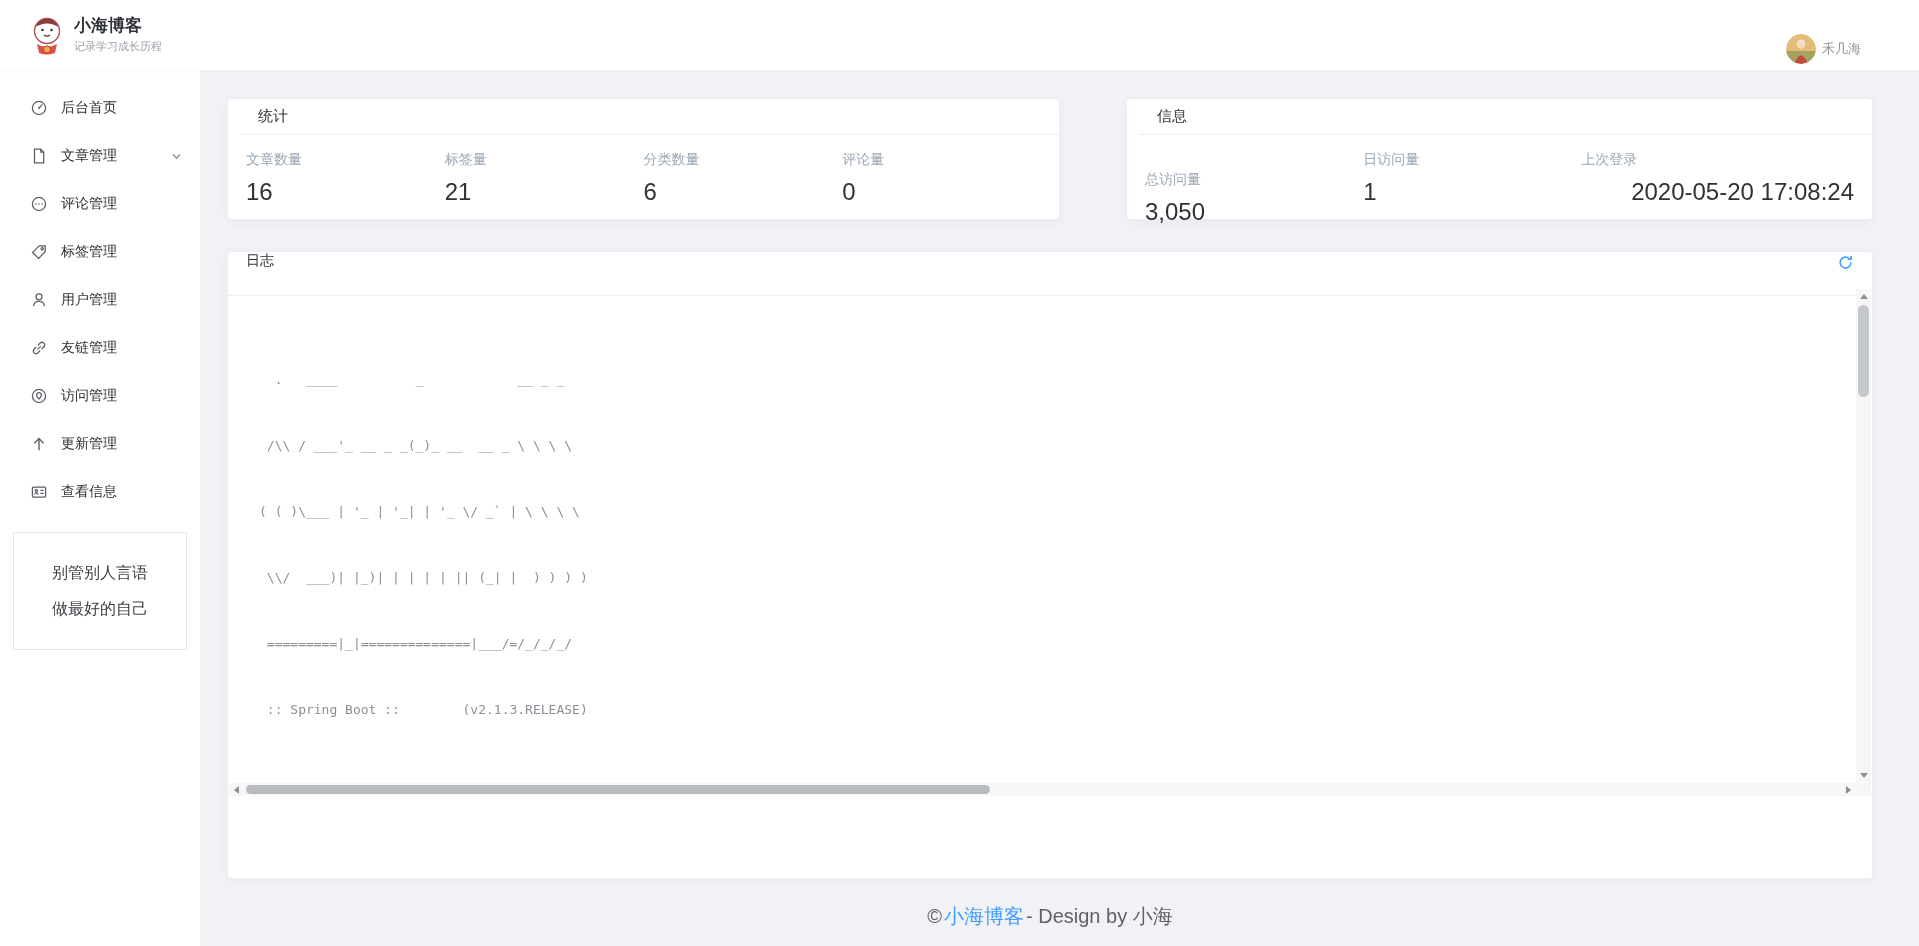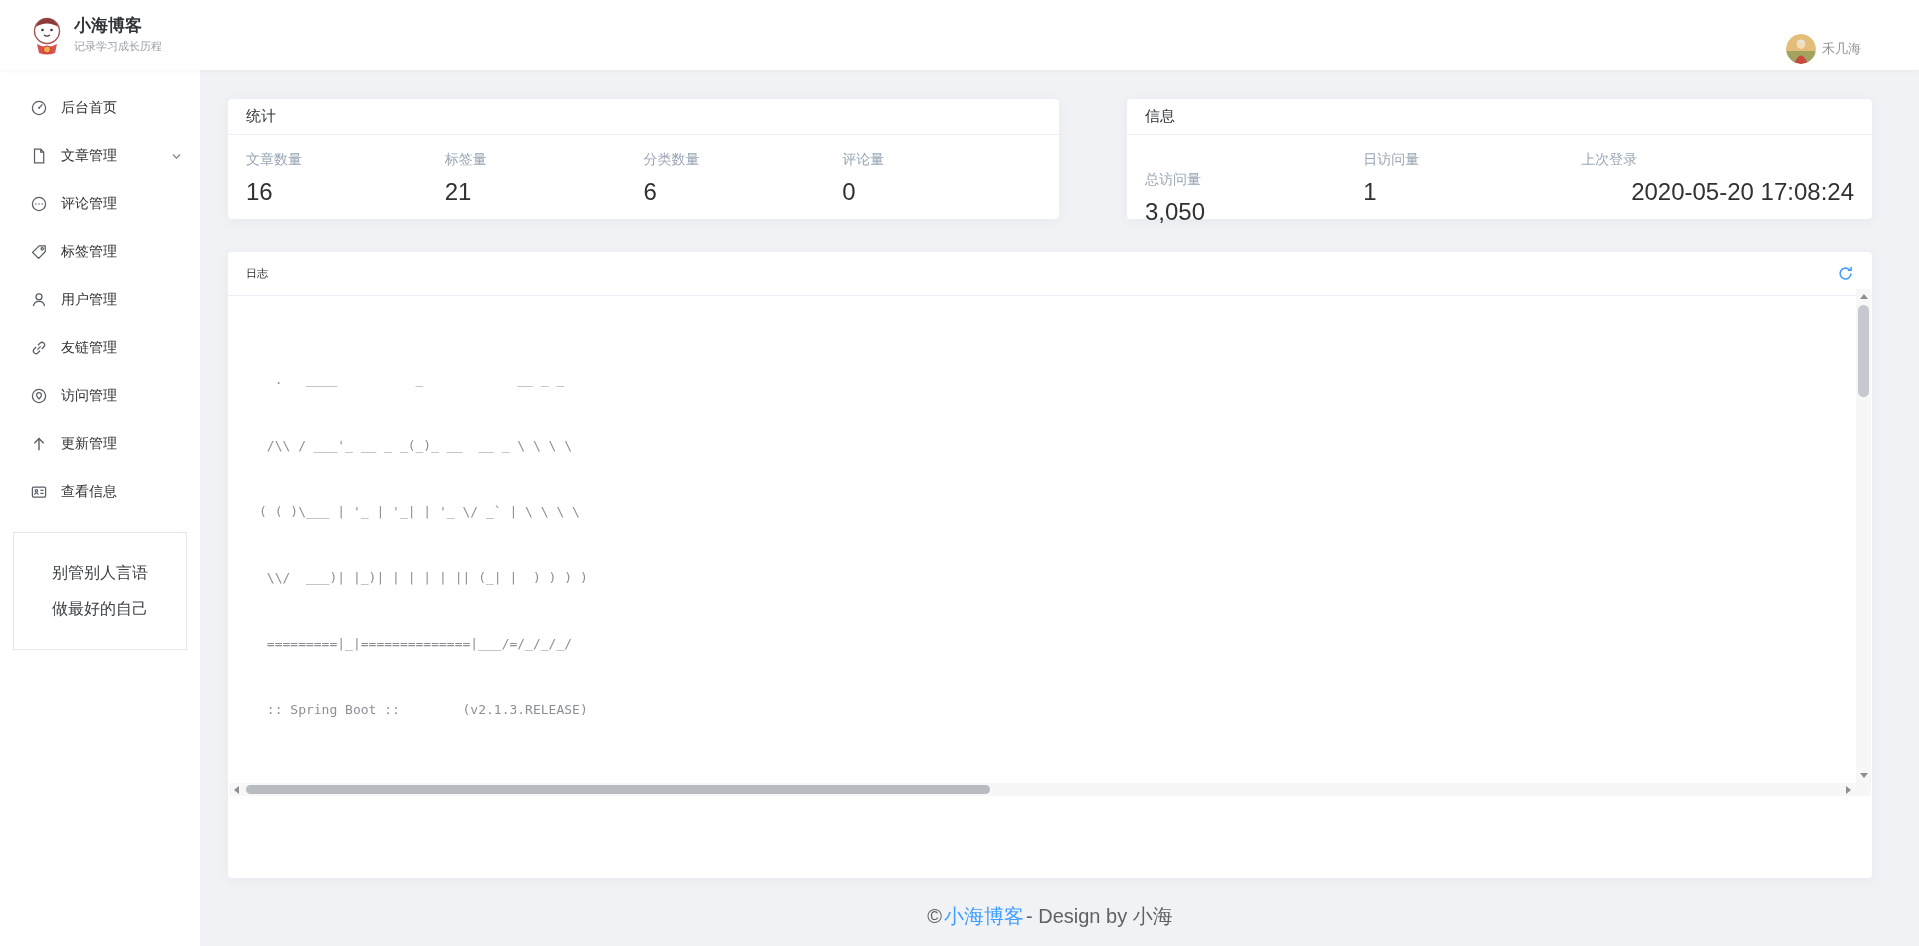--- a/index.html
+++ b/index.html
@@ -31,32 +31,32 @@
 
   .content { flex:1; padding:28px 46px 0 27px; position:relative; }
 
   
   .card { background:#fff; border:1px solid #ebeef5; border-radius:4px;
           box-shadow:0 2px 12px rgba(0,0,0,.04); }
   .cards-row { display:flex; gap:66px; }
   .stats-card { width:833px; height:122px; }
   .info-card { flex:1; height:122px; }
   .card-header { height:36px; display:flex; align-items:center; justify-content:space-between;
-                 padding:0 18px; border-bottom:1px solid #ebeef5; font-size:15px; color:#2f3338; }
+                 padding:0 18px; border-bottom:1px solid #ebeef5; font-size:15px; color:#2f3338;margin-left:12px; }
   .card-body { display:flex; padding:16px 18px 0 18px; }
   .stat-col { flex:1; }
   .info-col-1 { flex:1;margin-top:20px; } .info-col-2 { flex:1; } .info-col-3 { flex:1.25; }
   .stat-label { font-size:14px; color:#9aa6b5; margin-bottom:9px; }
   .stat-value { font-size:24px; color:#303133; }
   .align-right { text-align:right; white-space:nowrap; }
 
   
   .log-card { margin-top:31px; height:628px; position:relative; }
-  .log-header { height:44px; display:flex; align-items:center; justify-content:space-between;
-                padding:0 16px 0 18px; border-bottom:1px solid #ebeef5; font-size:11px; }
+  .log-header { height:44px; display:flex; justify-content:space-between;
+                padding:0 16px 0 18px; border-bottom:1px solid #ebeef5; font-size:14px; }
   .refresh-btn { cursor:pointer; display:inline-flex; padding:2px; }
   .log-scrollarea { position:absolute; top:37px; left:1px; right:1px; height:507px; overflow:hidden; }
   .log-content { padding:36px 0 0 30px; font-family:"DejaVu Sans Mono", monospace;
                  font-size:13px; line-height:22px; color:#8c9096; white-space:pre;
                  width:1600px; overflow:hidden; }
   .logline { white-space:pre; height:22px; }
 
   
   .vscrollbar { position:absolute; top:0; right:0; width:15px; height:494px; background:#f7f7f7; }
   .vscrollbar .arrow { position:absolute; left:0; width:15px; height:15px; background:#f7f7f7;

